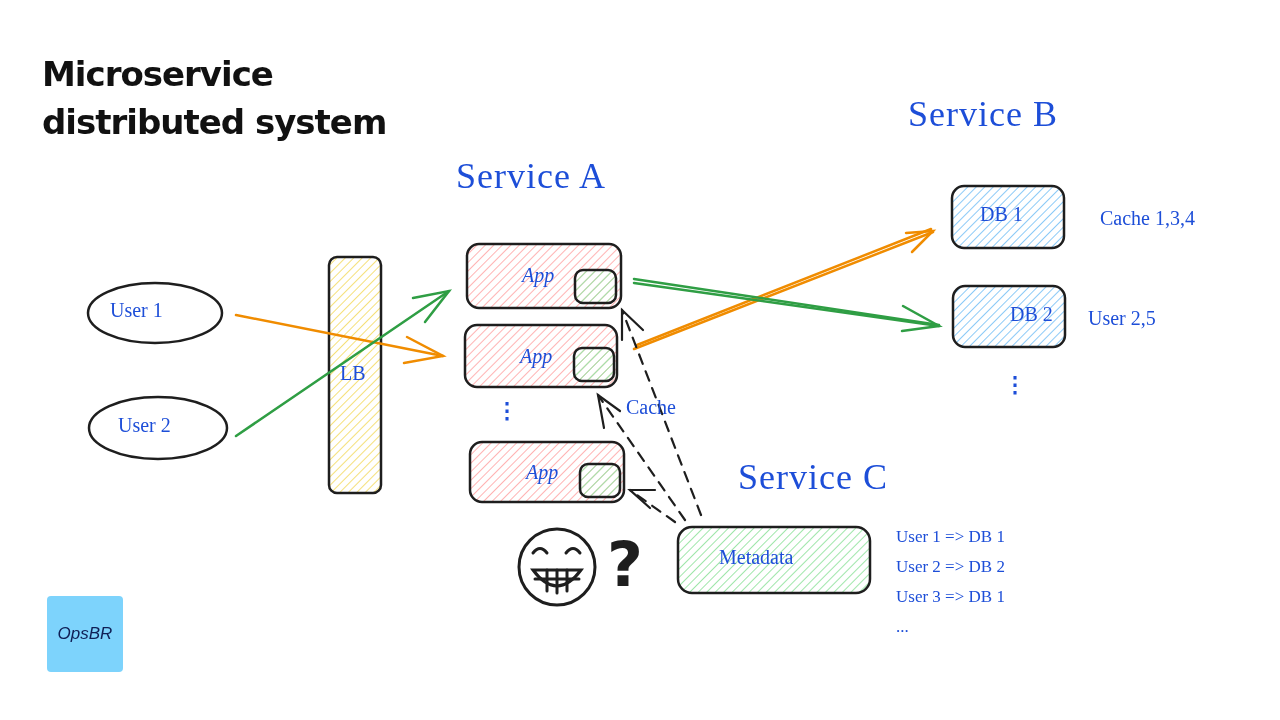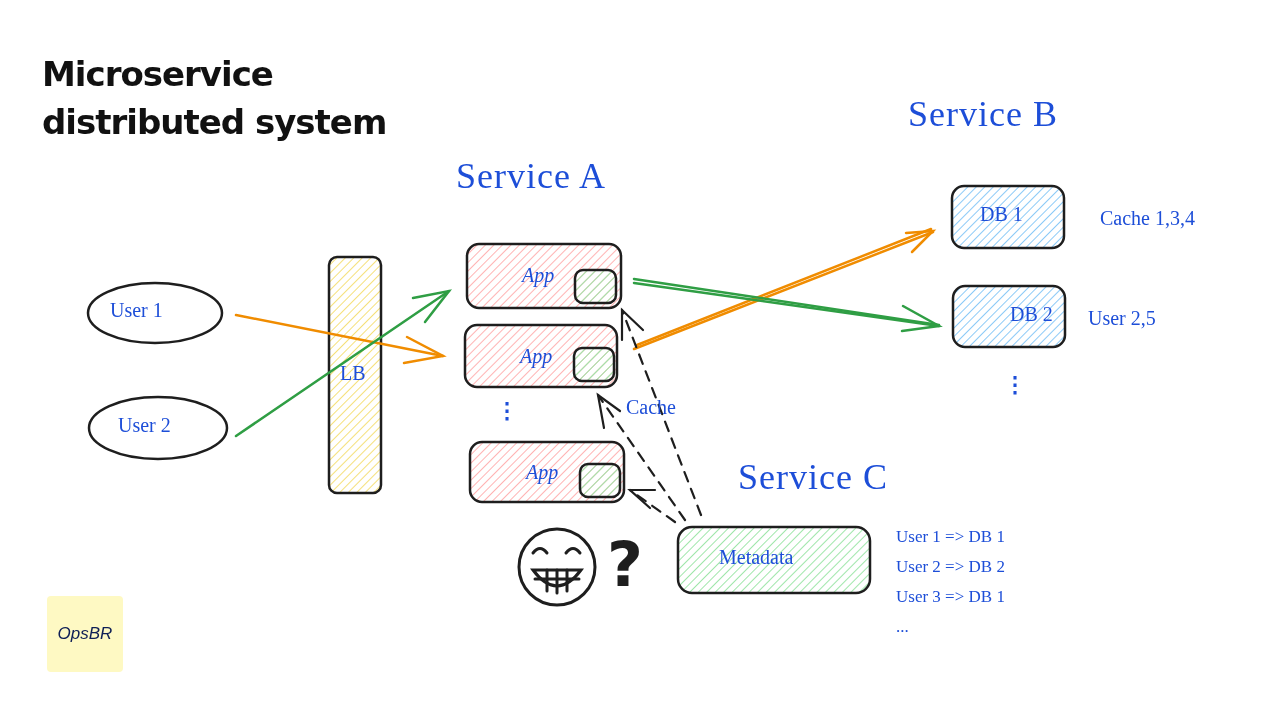--- a/index.html
+++ b/index.html
@@ -4,21 +4,21 @@
 <style>
   html, body { margin:0; padding:0; background:#ffffff; }
   body { width:1280px; height:720px; position:relative; overflow:hidden; font-family:"DejaVu Sans", sans-serif; color:#1e1e1e; }
   .abs { position:absolute; }
   .title { left:42px; top:50px; font-family:"DejaVu Sans", sans-serif; font-weight:bold; font-size:34px; line-height:48px; letter-spacing:-1px; color:#111; }
   .hand { font-family:Liberation Serif, serif; color:#1d4ed8; }
   .svc { font-size:36px; font-weight:normal; letter-spacing:1px; }
   .lbl { font-size:20px; }
   .side { font-size:20px; }
   .meta-list { font-size:17px; line-height:30px; }
-  .logo { left:47px; top:596px; width:76px; height:76px; background:#fef9c3; border-radius:4px; display:flex; align-items:center; justify-content:center; color:#0f1f55; font-style:italic; font-size:17px; font-family:"Liberation Sans", sans-serif; }
+  .logo { left:47px; top:596px; width:76px; height:76px; background:#7dd3fc; border-radius:4px; display:flex; align-items:center; justify-content:center; color:#0f1f55; font-style:italic; font-size:17px; font-family:"Liberation Sans", sans-serif; }
   svg { position:absolute; left:0; top:0; }
 </style>
 </head>
 <body>
 
 <svg width="1280" height="720" viewBox="0 0 1280 720">
   <defs>
     <pattern id="hatch-red" patternUnits="userSpaceOnUse" width="6" height="6" patternTransform="rotate(45)">
       <line x1="0" y1="0" x2="0" y2="6" stroke="#ffb3b3" stroke-width="2"></line>
     </pattern>

